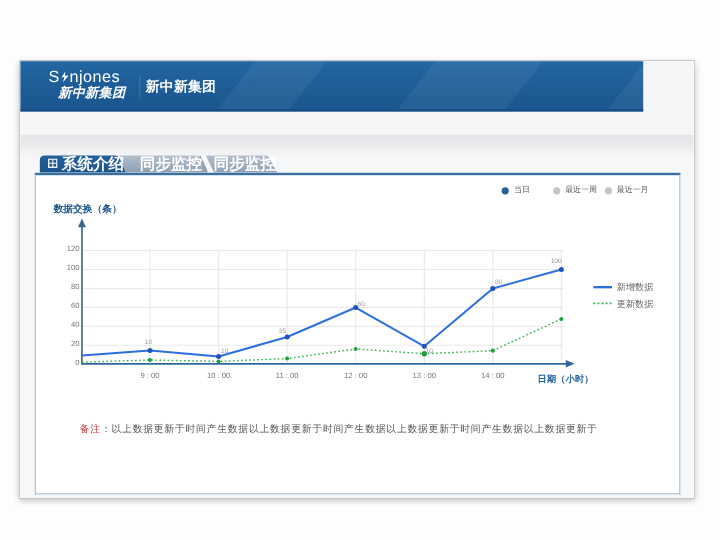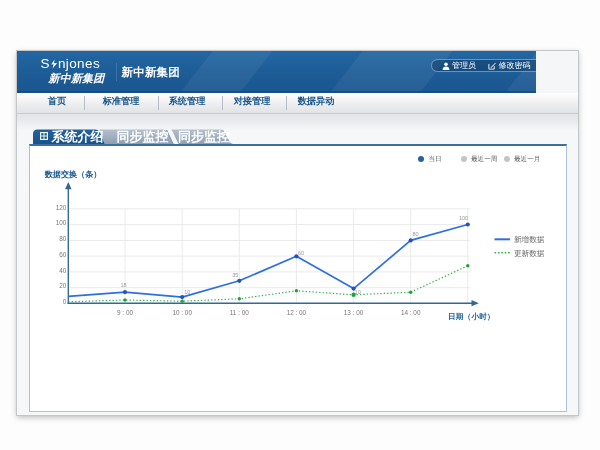--- a/index.html
+++ b/index.html
@@ -33,54 +33,20 @@
     <div class="streak" style="left:180px;top:-10px;width:60px;height:60px;"></div>
     <div class="streak" style="left:330px;top:-10px;width:90px;height:60px;"></div>
     <div class="streak" style="left:505px;top:-10px;width:40px;height:60px;"></div>
     <div class="dark"></div>
     <div class="logo1">S<svg width="8" height="10" viewBox="0 0 8 10" style="vertical-align:-1px">
           <path d="M1.2 5.6 L4.6 0.4 L4.0 4.2 L7.2 4.0 L2.6 9.6 L3.6 5.2 Z" fill="#fff"></path>
         </svg>njones</div>
     <div class="logo2">新中新集团</div>
     <div style="position:absolute;left:99px;top:12px;width:1px;height:18px;background:rgba(255,255,255,0.15);"></div>
     <div class="title">新中新集团</div>
-    <div class="userpill">
-      <span class="it" style="margin-left:9.5px;">
-        <svg width="8" height="8" viewBox="0 0 8 8">
-            <circle cx="4" cy="2.3" r="1.8" fill="#fff"></circle>
-            <path d="M0.6 8 C0.6 5.6 2 4.6 4 4.6 C6 4.6 7.4 5.6 7.4 8 Z" fill="#fff"></path>
-          </svg>
-        <span class="t">管理员</span>
-      </span>
-      <span class="it" style="margin-left:12px;">
-        <svg width="8" height="8" viewBox="0 0 9 9">
-            <path d="M1 2.2 L1 8 L7 8 L7 4.6" stroke="#fff" stroke-width="1" fill="none"></path>
-            <path d="M3.2 5.8 L8.2 0.8 L8.8 1.4 L3.8 6.4 L2.9 6.7 Z" fill="#fff"></path>
-          </svg>
-        <span class="t">修改密码</span>
-      </span>
-      <span class="it" style="margin-left:9px;">
-        <svg width="7.5" height="7.5" viewBox="0 0 9 9">
-            <path d="M3 1.4 A3.9 3.9 0 1 0 6 1.4" stroke="#fff" stroke-width="1.1" fill="none"></path>
-            <line x1="4.5" y1="0" x2="4.5" y2="3.4" stroke="#fff" stroke-width="1.1"></line>
-          </svg>
-        <span class="t">退出</span>
-      </span>
-    </div>
-  </div>
-  <div class="nav">
-    <div class="it" style="left:40px;">首页</div>
-    <div class="it" style="left:104px;">标准管理</div>
-    <div class="it" style="left:170px;">系统管理</div>
-    <div class="it" style="left:235px;">对接管理</div>
-    <div class="it" style="left:299px;">数据异动</div>
-    <div class="sep" style="left:67px;"></div>
-    <div class="sep" style="left:141px;"></div>
-    <div class="sep" style="left:205px;"></div>
-    <div class="sep" style="left:269px;"></div>
   </div>
   <svg width="200" height="15" viewBox="0 0 200 15" style="position:absolute;left:15.5px;top:78px;">
     <defs>
       <linearGradient id="gta" x1="0" y1="0" x2="0" y2="1">
           <stop offset="0" stop-color="#24609a"></stop>
           <stop offset="1" stop-color="#19538a"></stop>
         </linearGradient>
       <linearGradient id="gtb" x1="0" y1="0" x2="0" y2="1">
           <stop offset="0" stop-color="#b3bfcc"></stop>
           <stop offset="1" stop-color="#8e9fb3"></stop>
@@ -101,20 +67,21 @@
   <div class="tabtxt" style="left:161px;">同步监控</div>
   <div class="cbox"></div>
   <div class="radio-row">
     <div class="rdot" style="left:401px;background:#2a609c;"></div>
     <div class="rlab" style="left:411.5px;">当日</div>
     <div class="rdot" style="left:443.7px;background:#c3c4c8;"></div>
     <div class="rlab" style="left:454px;">最近一周</div>
     <div class="rdot" style="left:486.6px;background:#c3c4c8;"></div>
     <div class="rlab" style="left:497px;">最近一月</div>
   </div>
+  <div class="note"><b>备注</b>：以上数据更新于时间产生数据以上数据更新于时间产生数据以上数据更新于时间产生数据以上数据更新于</div>
 </div>
 <svg class="chart-svg" width="600" height="450" viewBox="0 0 600 450">
 
   <g stroke="#eaeaea" stroke-width="1">
     <line x1="69" y1="287.7" x2="470" y2="287.7"></line>
     <line x1="69" y1="271.9" x2="470" y2="271.9"></line>
     <line x1="69" y1="256.1" x2="470" y2="256.1"></line>
     <line x1="69" y1="240.5" x2="470" y2="240.5"></line>
     <line x1="69" y1="224.6" x2="470" y2="224.6"></line>
     <line x1="69" y1="208.8" x2="470" y2="208.8"></line>

